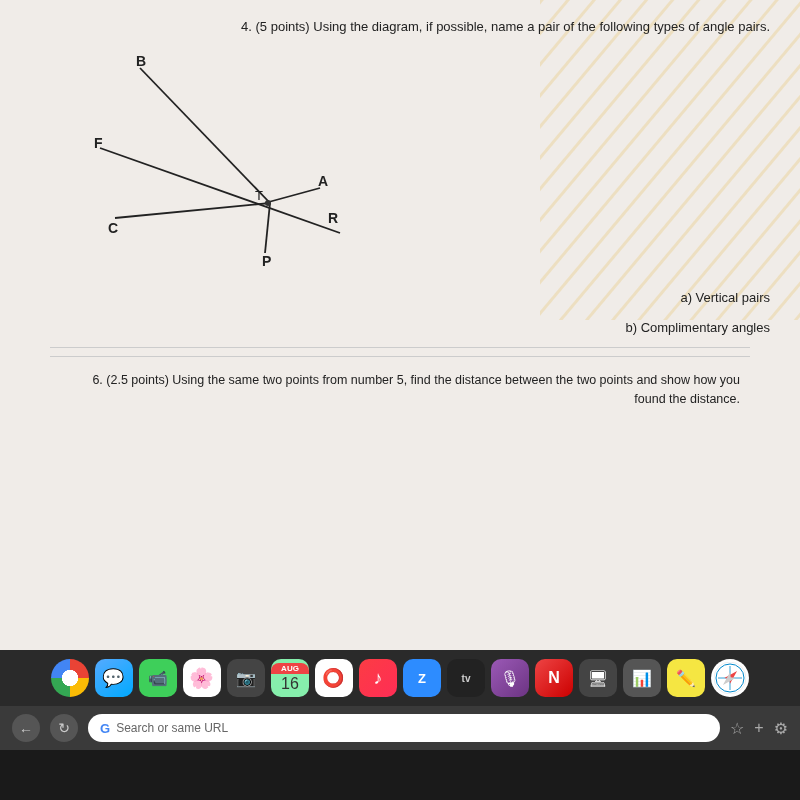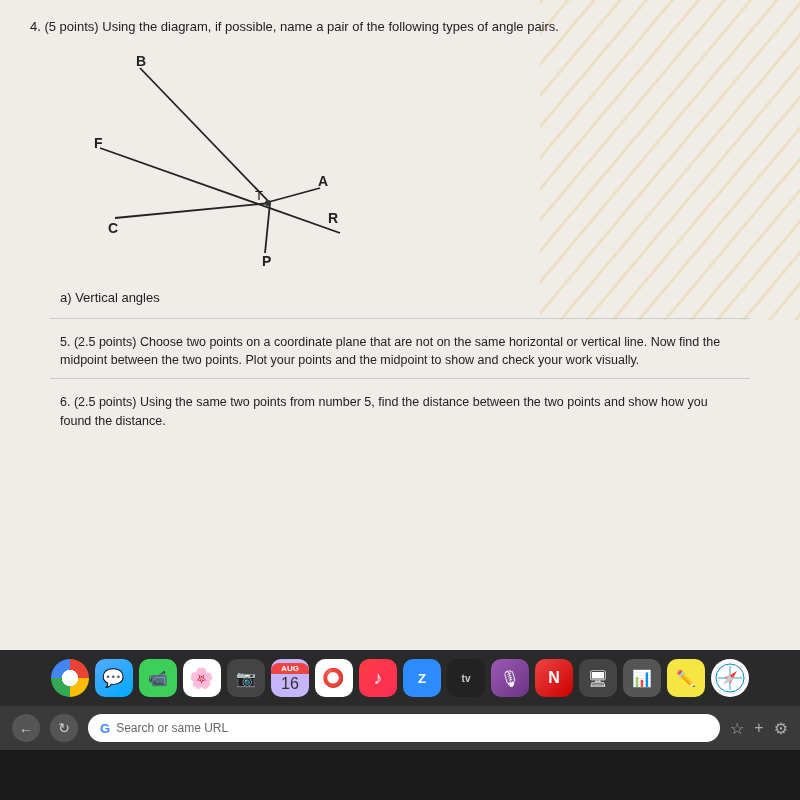--- a/index.html
+++ b/index.html
@@ -34,20 +34,21 @@
     }
     .stripe-overlay svg {
       width: 100%;
       height: 100%;
     }
 
     .content-wrapper {
       position: relative;
       z-index: 2;
       padding: 18px 30px 10px 30px;
+      text-align: right;
     }
 
     .question-4 {
       font-size: 13px;
       color: #222;
       margin-bottom: 12px;
       line-height: 1.4;
     }
 
     
@@ -211,29 +212,29 @@
         <text x="205" y="152" font-size="13" font-family="Arial" fill="#222">T</text>
         <text x="268" y="138" font-size="14" font-family="Arial" font-weight="bold" fill="#222">A</text>
         <text x="278" y="175" font-size="14" font-family="Arial" font-weight="bold" fill="#222">R</text>
         <text x="58" y="185" font-size="14" font-family="Arial" font-weight="bold" fill="#222">C</text>
         <text x="212" y="218" font-size="14" font-family="Arial" font-weight="bold" fill="#222">P</text>
       </svg>
     </div>
 
     <div class="answers-section">
       <div class="answer-item">
-        <span>a) Vertical angles</span>
+        <span>a) Vertical pairs</span>
+      </div>
+      <div class="answer-item">
+        <span>b) Complimentary angles</span>
       </div>
     </div>
 
     <hr class="divider">
 
-    <div class="question-5">
-      <span>5. (2.5 points) Choose two points on a coordinate plane that are not on the same horizontal or vertical line.  Now find the midpoint between the two points. Plot your points and the midpoint to show and check your work visually.</span>
-    </div>
 
     <hr class="divider">
 
     <div class="question-6">
       <span>6. (2.5 points)  Using the same two points from number 5, find the distance between the two points and show how you found the distance.</span>
     </div>
   </div>
 </div>
 
 <div class="taskbar">
@@ -242,21 +243,21 @@
   </div>
 
   <div class="dock-item" style="background: linear-gradient(145deg, #5af, #0af); border-radius: 10px; font-size: 18px;">💬</div>
 
   <div class="dock-item" style="background: #3ecf5a; border-radius: 10px; font-size: 16px;">📹</div>
 
   <div class="dock-item" style="background: #fff; border-radius: 10px; font-size: 20px;">🌸</div>
 
   <div class="dock-item" style="background: #444; border-radius: 10px; font-size: 16px;">📷</div>
 
-  <div class="dock-item" style="background: #c4b5fd; border-radius: 10px; color: #e44; font-weight: bold; font-size: 15px; flex-direction: column; gap: 0;">
+  <div class="dock-item" style="background: #86efac; border-radius: 10px; color: #e44; font-weight: bold; font-size: 15px; flex-direction: column; gap: 0;">
     <span style="background: #e44; color: white; width: 100%; text-align: center; font-size: 8px; border-radius: 8px 8px 0 0; padding: 1px 0;">AUG</span>
     <span style="color: #333; font-size: 16px; font-weight: normal; line-height: 1.2;">16</span>
   </div>
 
   <div class="dock-item" style="background: #fff; border-radius: 10px; color: #e00; font-size: 18px;">⭕</div>
 
   <div class="dock-item" style="background: linear-gradient(135deg, #fc3c44, #ff2d55); border-radius: 10px; font-size: 18px;">♪</div>
 
   <div class="dock-item" style="background: #2d8cff; border-radius: 10px; color: white; font-weight: bold; font-size: 13px;">Z</div>
 

